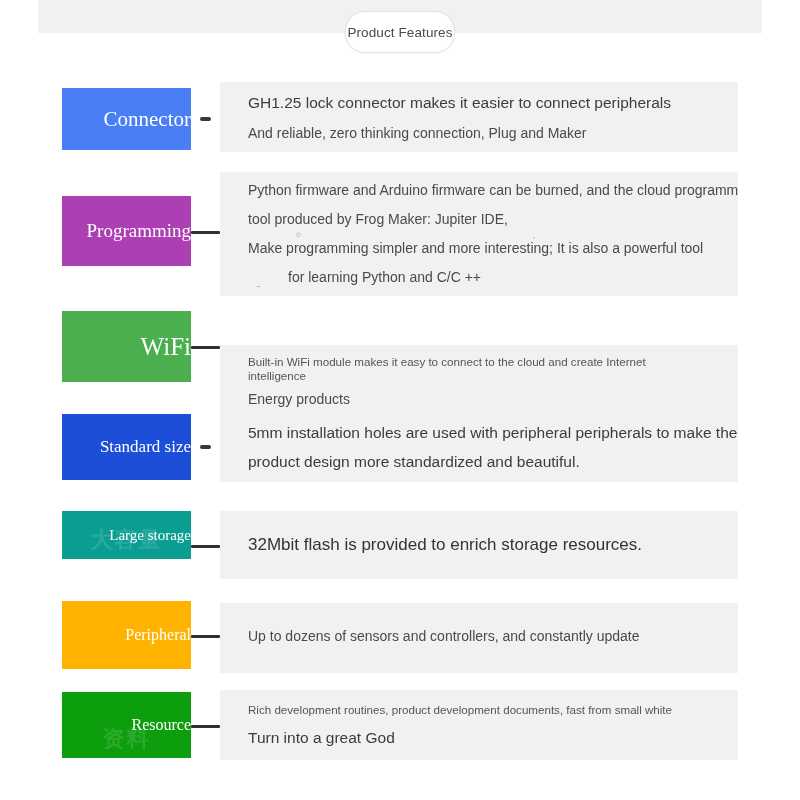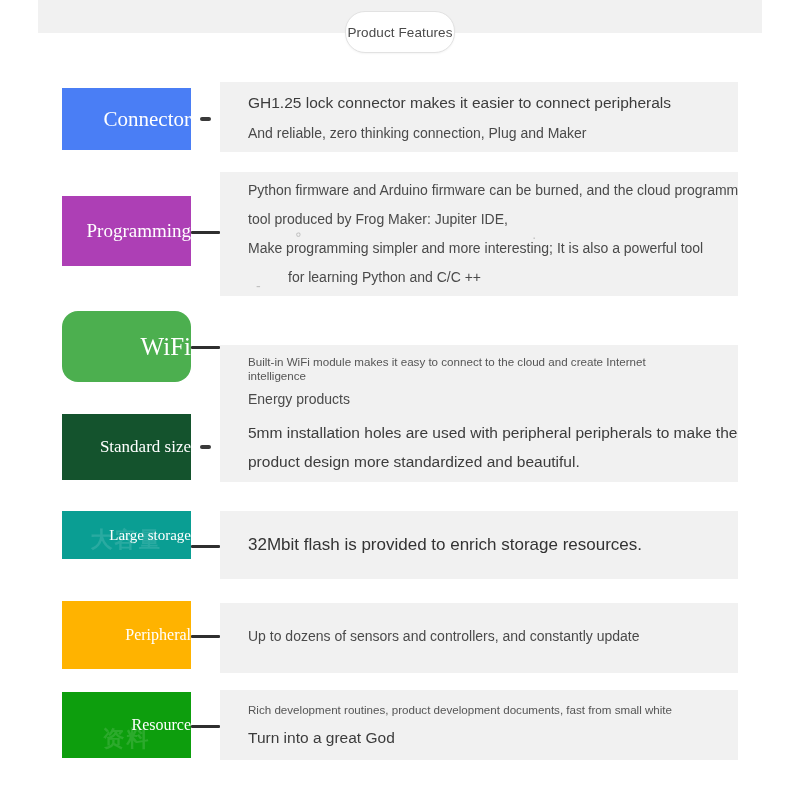--- a/index.html
+++ b/index.html
@@ -189,35 +189,35 @@
         <div class="line med" style="top:39px;">tool produced by Frog Maker: Jupiter IDE,</div>
         <div class="panel-ghost" style="left:60px;top:54px;">∘&nbsp;&nbsp;&nbsp;&nbsp;&nbsp;&nbsp;&nbsp;&nbsp;&nbsp;&nbsp;&nbsp;&nbsp;&nbsp;&nbsp;&nbsp;&nbsp;&nbsp;&nbsp;&nbsp;&nbsp;&nbsp;&nbsp;&nbsp;&nbsp;&nbsp;&nbsp;&nbsp;&nbsp;&nbsp;&nbsp;&nbsp;&nbsp;&nbsp;&nbsp;&nbsp;&nbsp;&nbsp;&nbsp;&nbsp;&nbsp;&nbsp;&nbsp;&nbsp;&nbsp;&nbsp;&nbsp;&nbsp;&nbsp;&nbsp;&nbsp;&nbsp;&nbsp;&nbsp;&nbsp;&nbsp;&nbsp;&nbsp;&nbsp;&nbsp;.</div>
         <div class="line med" style="top:68px;">Make programming simpler and more interesting; It is also a powerful tool</div>
         <div class="line med" style="top:97px;margin-left:40px;">for learning Python and C/C ++</div>
         <div class="panel-ghost" style="left:22px;top:106px;">-</div>
       </div>
     </div>
   </div>
 
   <div class="feature-row">
-    <div class="tag" id="tag-2" style="top: 311px; height: 71px; background: rgb(76, 175, 79); border-radius: 16px;">
+    <div class="tag" id="tag-2" style="top: 311px; height: 71px; background: rgb(76, 175, 79);">
       <span class="tag-label" style="font-size: 25px;">WiFi</span>
       <span class="tag-ghost"></span>
     </div>
     <div class="connector-line" style="left:191px;top:346px;width:29px;"></div>
     <div class="panel" style="top:311px;height:71px;margin-top:34px;">
       <div class="panel-inner">
         <div class="line small wrap" style="top:10px;">Built-in WiFi module makes it easy to connect to the cloud and create Internet intelligence</div>
         <div class="line med" style="top:46px;">Energy products</div>
       </div>
     </div>
   </div>
 
   <div class="feature-row">
-    <div class="tag" id="tag-3" style="top: 414px; height: 66px; background: #14532d;">
+    <div class="tag" id="tag-3" style="top: 414px; height: 66px; background: #1d4ed8;">
       <span class="tag-label" style="font-size: 17px;">Standard size</span>
       <span class="tag-ghost"></span>
     </div>
     <div class="connector-line stub" style="left:200px;top:445px;"></div>
     <div class="panel" style="top:411px;height:71px;">
       <div class="panel-inner">
         <div class="line big" style="top:13px;">5mm installation holes are used with peripheral peripherals to make the</div>
         <div class="line big" style="top:42px;">product design more standardized and beautiful.</div>
       </div>
     </div>

